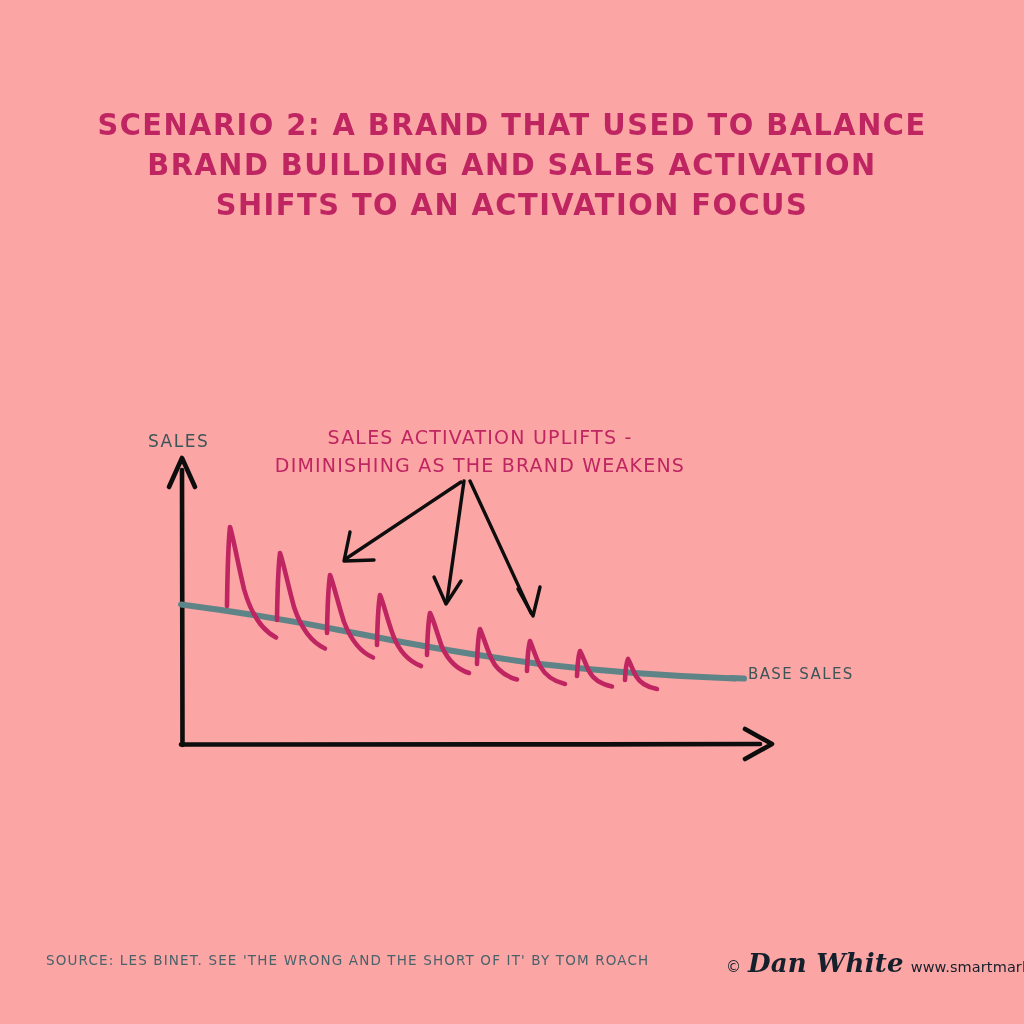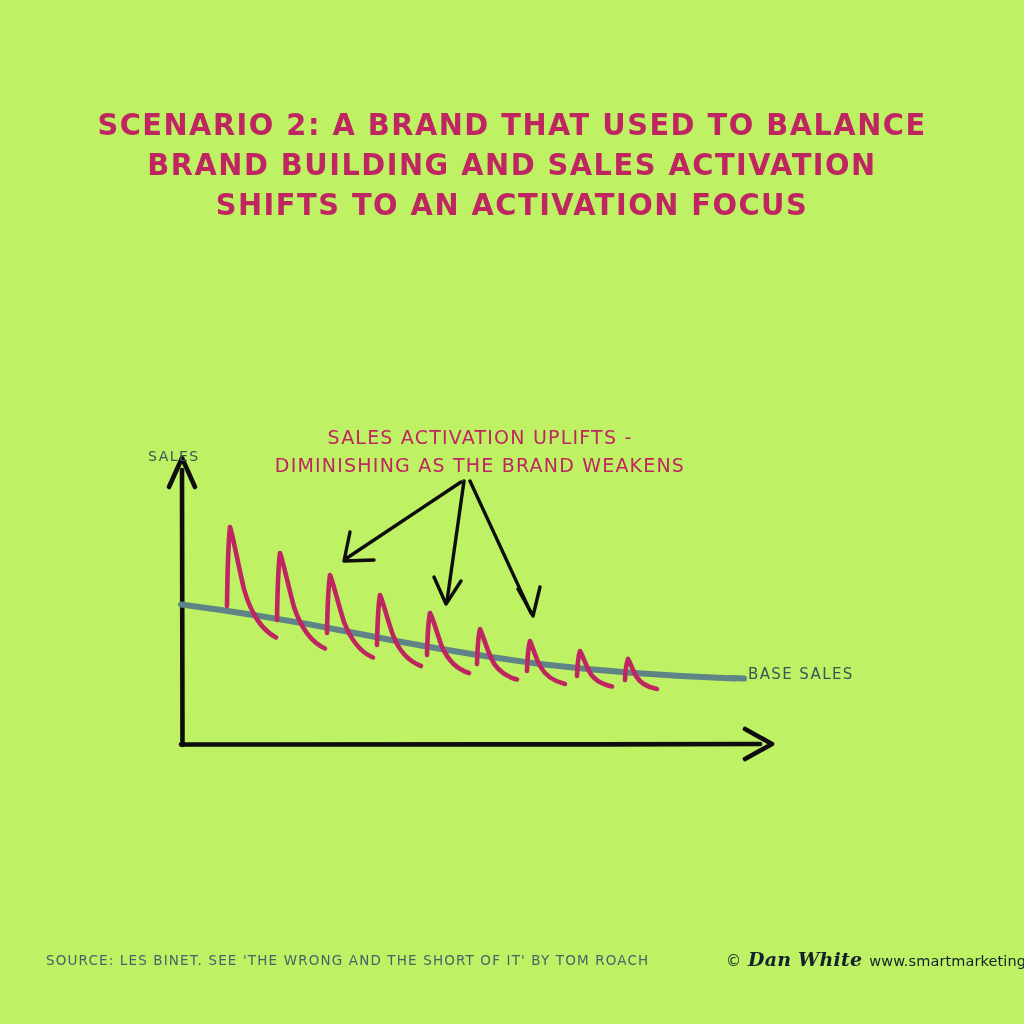--- a/index.html
+++ b/index.html
@@ -8,21 +8,21 @@
     padding: 0;
     background: #dfeced;
   }
   body {
     font-family: "DejaVu Sans", sans-serif;
   }
   #stage {
     position: relative;
     width: 1024px;
     height: 1024px;
-    background: #bef264;
+    background: #fca5a5;
     overflow: hidden;
   }
 
   
   #title-block {
     position: absolute;
     left: 0;
     top: 104px;
     width: 1024px;
     text-align: center;
@@ -55,22 +55,22 @@
     font-family: "DejaVu Sans", sans-serif;
     font-weight: 400;
     font-size: 20px;
     letter-spacing: 1.3px;
     color: #3c5557;
     text-transform: uppercase;
     white-space: nowrap;
   }
   #sales-axis-label {
     left: 148px;
-    top: 448px;
-    font-size: 14px;
+    top: 431px;
+    font-size: 17px;
     letter-spacing: 1.5px;
   }
   #base-sales-label {
     left: 748px;
     top: 665px;
     font-size: 15px;
     letter-spacing: 1.4px;
   }
 
   
@@ -116,21 +116,21 @@
   }
   #credit-copyright {
     font-family: "DejaVu Sans", sans-serif;
     font-size: 15px;
     color: #14202b;
   }
   #credit-name {
     font-family: "DejaVu Serif", serif;
     font-style: italic;
     font-weight: 700;
-    font-size: 19px;
+    font-size: 26px;
     color: #14202b;
     letter-spacing: 0.2px;
   }
   #credit-url {
     font-family: "DejaVu Sans", sans-serif;
     font-size: 14.5px;
     color: #14202b;
     letter-spacing: 0.1px;
   }
 </style>

